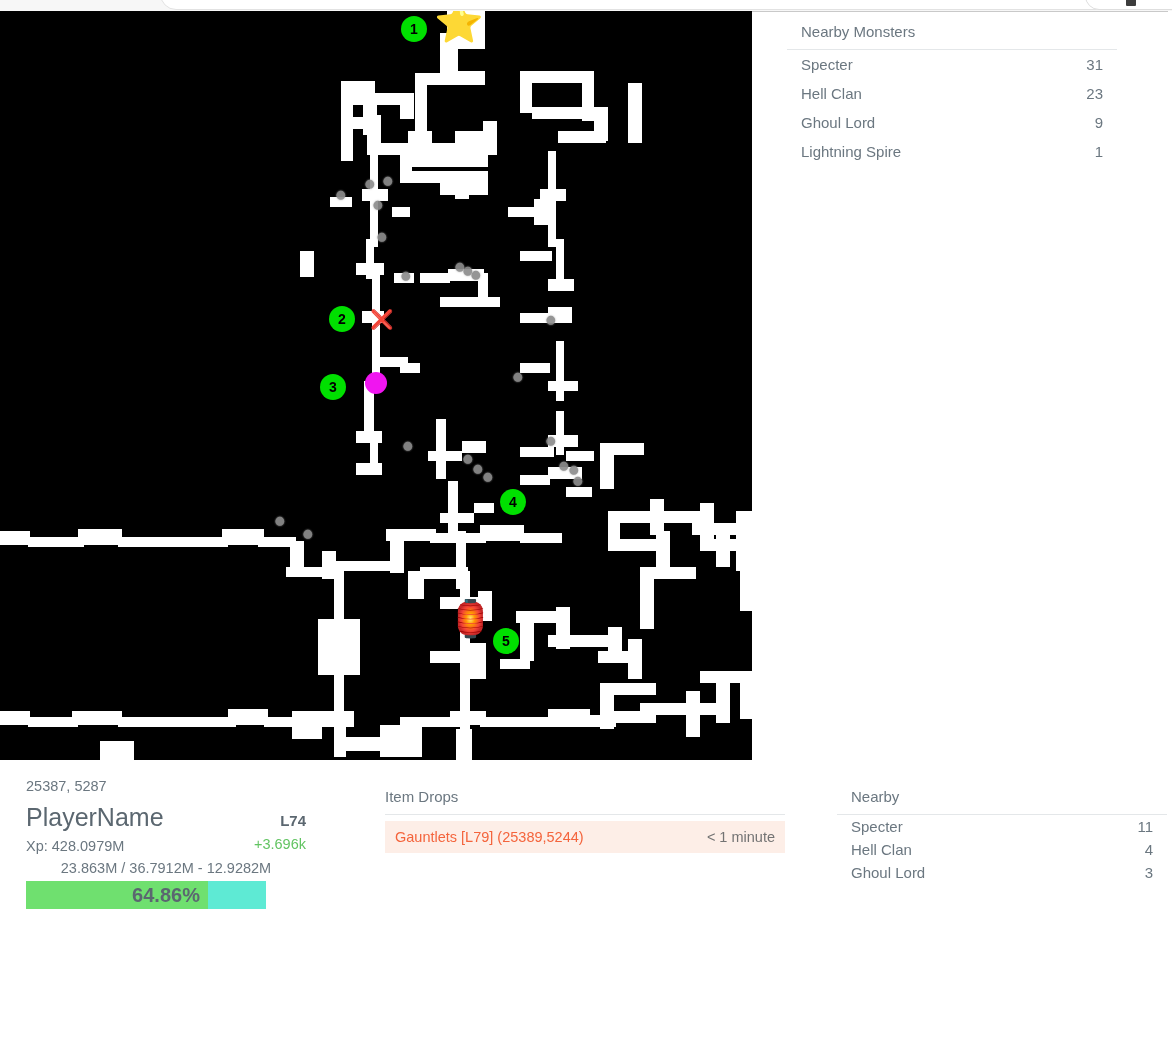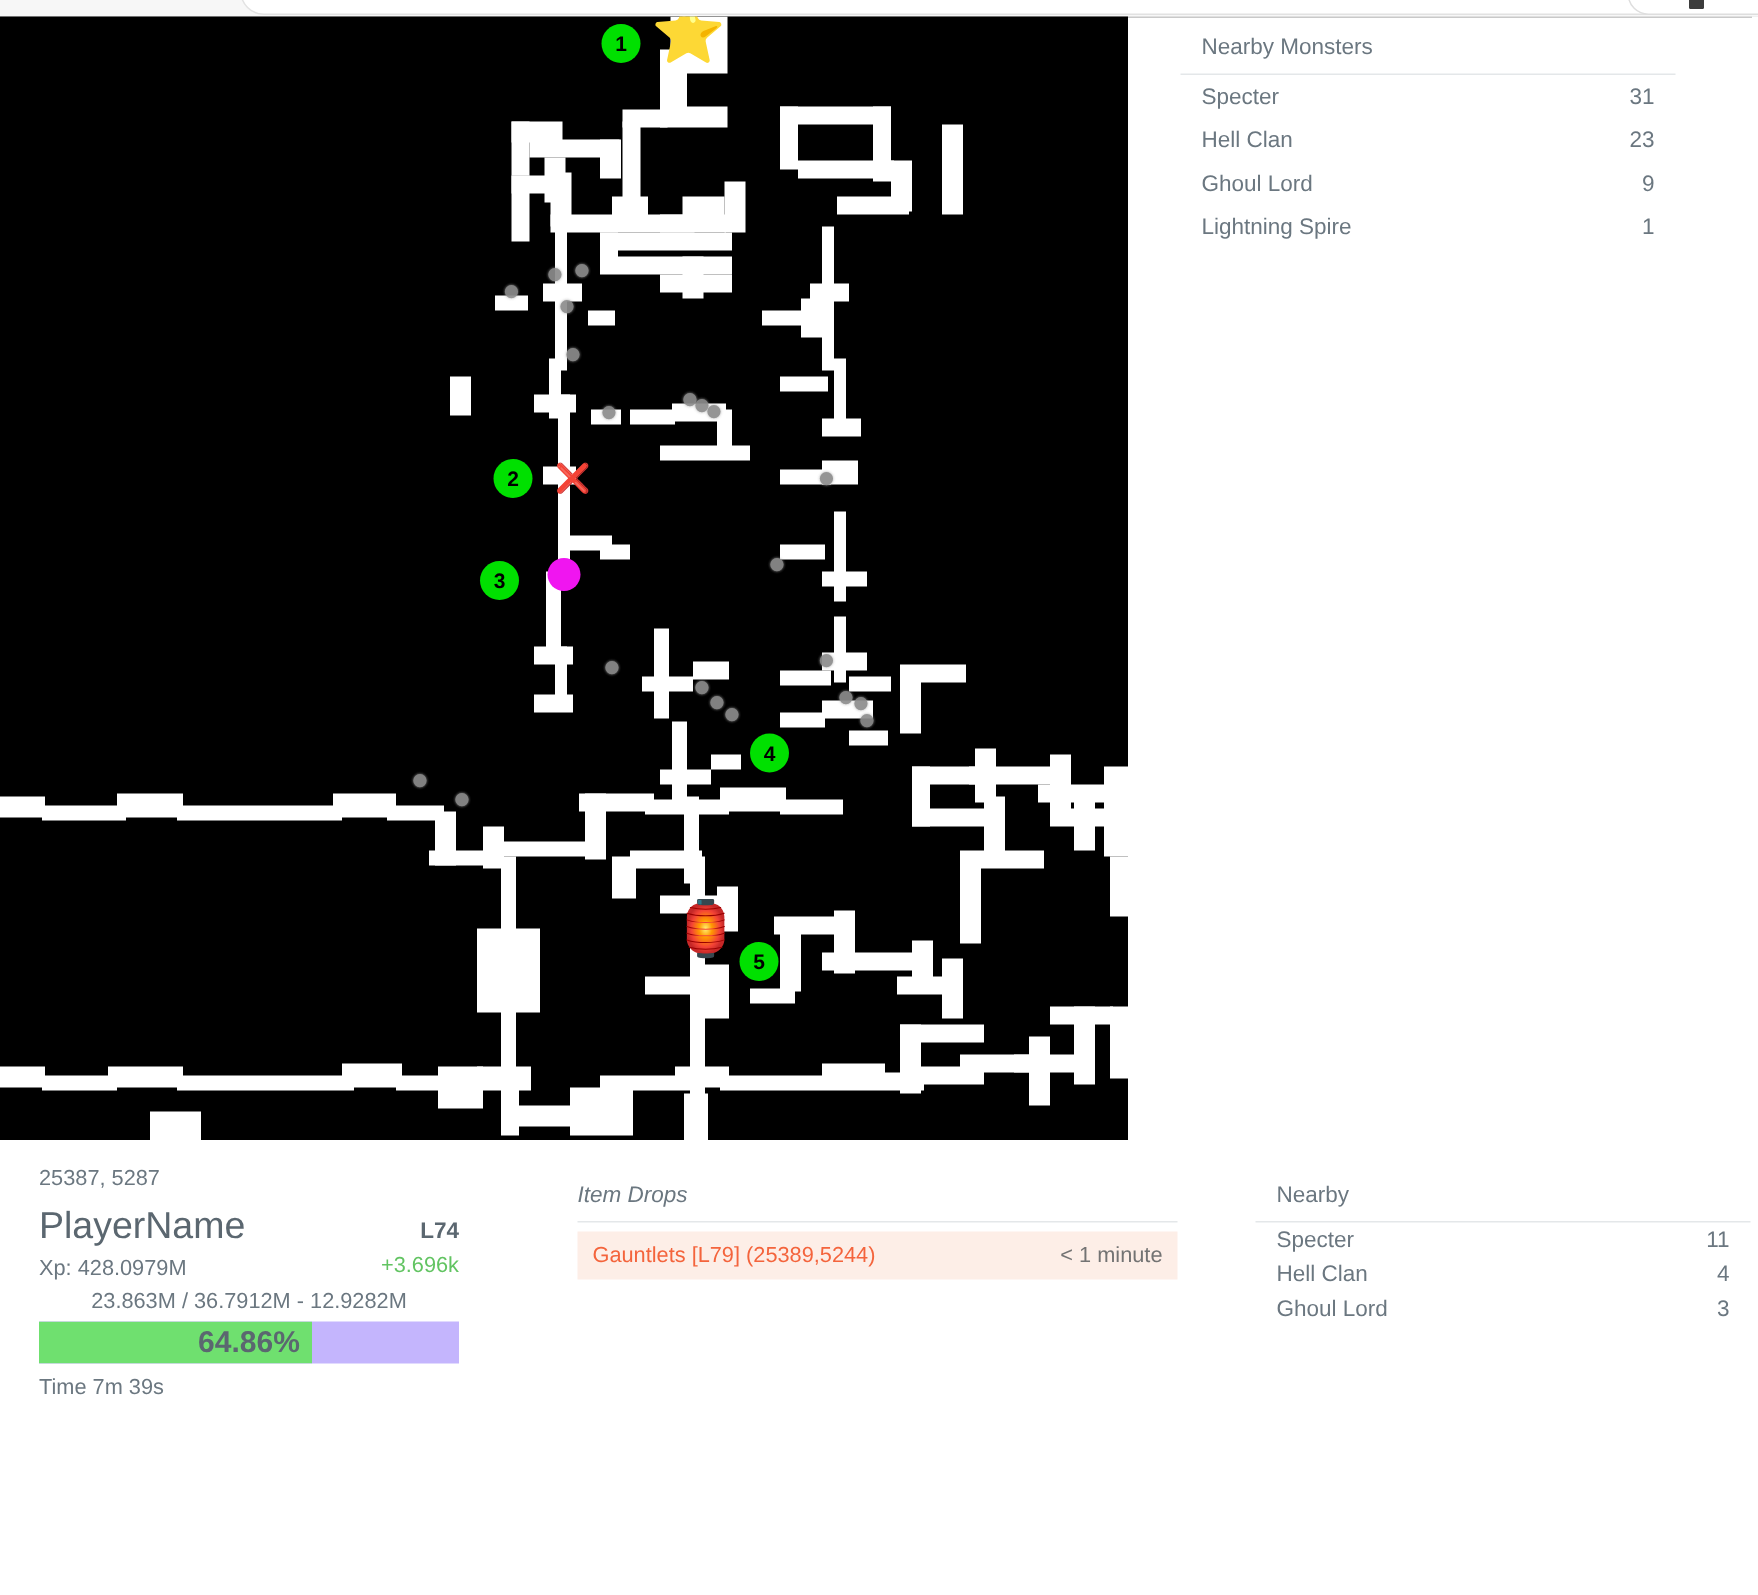--- a/index.html
+++ b/index.html
@@ -76,21 +76,21 @@
   #player-row{
     display:flex;align-items:baseline;justify-content:space-between;
     width:280px;margin-top:5px;
   }
   #player-name{font-size:25px;color:#5b6770;line-height:32px;}
   #player-level{font-size:15px;font-weight:bold;color:#5b6770;}
   #xp-row{display:flex;justify-content:space-between;width:280px;margin-top:3px;}
   #xp-gain{color:#62c462;font-size:14.5px;}
   #xp-detail{font-size:14.5px;color:#6b7780;text-align:center;width:280px;margin-top:4px;}
   #xp-bar{
-    position:relative;width:280px;height:28px;background:#c4b5fd;margin-top:5px;overflow:hidden;
+    position:relative;width:240px;height:28px;background:#5eead4;margin-top:5px;overflow:hidden;
   }
   #xp-bar-fill{position:absolute;left:0;top:0;height:28px;background:#6fe06f;}
   #xp-bar-text{
     position:absolute;left:0;top:0;width:280px;height:28px;
     display:flex;align-items:center;justify-content:center;
     font-size:20px;font-weight:bold;color:#5b6770;
   }
   #time-line,#xpm-line{margin-top:6px;}
 
   
@@ -332,25 +332,24 @@
   </div>
   <div id="xp-row">
     <span class="stat-line">Xp: 428.0979M</span>
     <span id="xp-gain">+3.696k</span>
   </div>
   <div id="xp-detail">23.863M / 36.7912M - 12.9282M</div>
   <div id="xp-bar">
     <div id="xp-bar-fill" style="width: 181.608px;"></div>
     <div id="xp-bar-text">64.86%</div>
   </div>
-  <div class="stat-line" id="time-line">Time 7m 39s</div>
 </div>
 
 <div id="drops-panel">
-  <div class="panel-title" style="padding-left:0;font-style:italic;">Item Drops</div>
+  <div class="panel-title" style="padding-left:0;">Item Drops</div>
   <div id="drops-rows">
       <div class="drop-row">
         <span>Gauntlets [L79] (25389,5244)</span>
         <span class="drop-time">&lt; 1 minute</span>
       </div>
     </div>
 </div>
 
 <div id="kills-panel">
   <div class="panel-title">Nearby</div>

